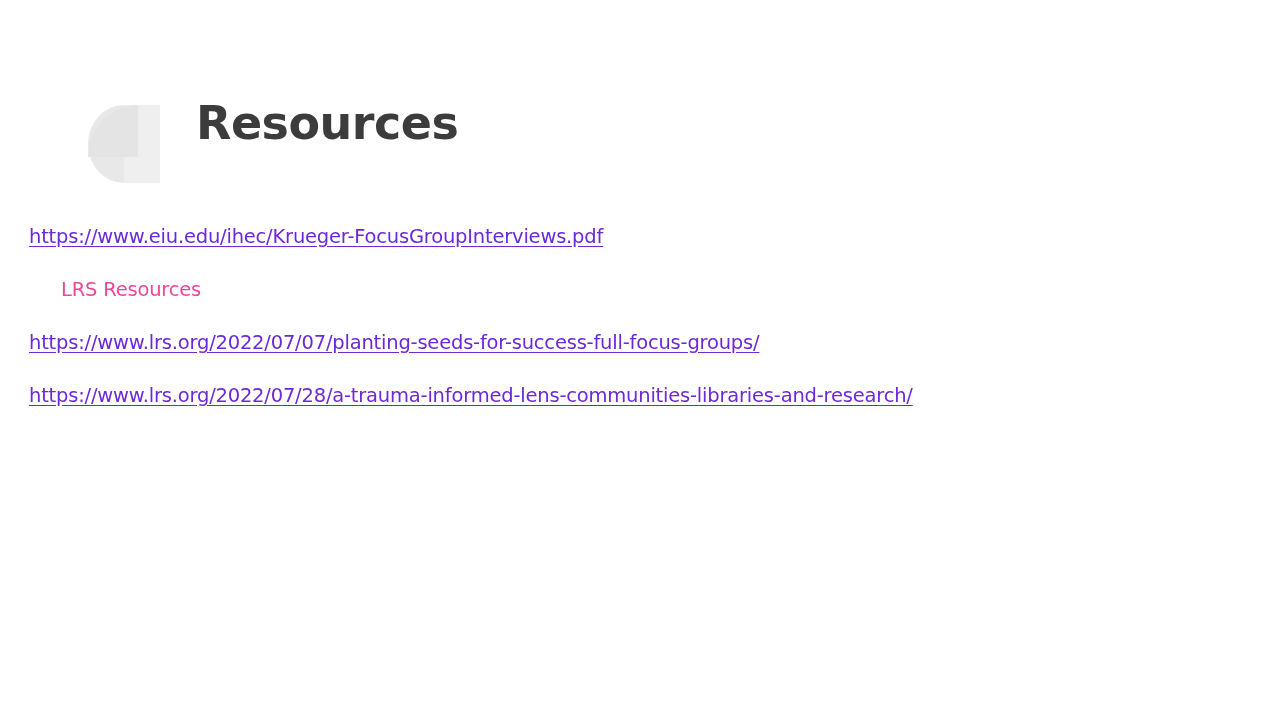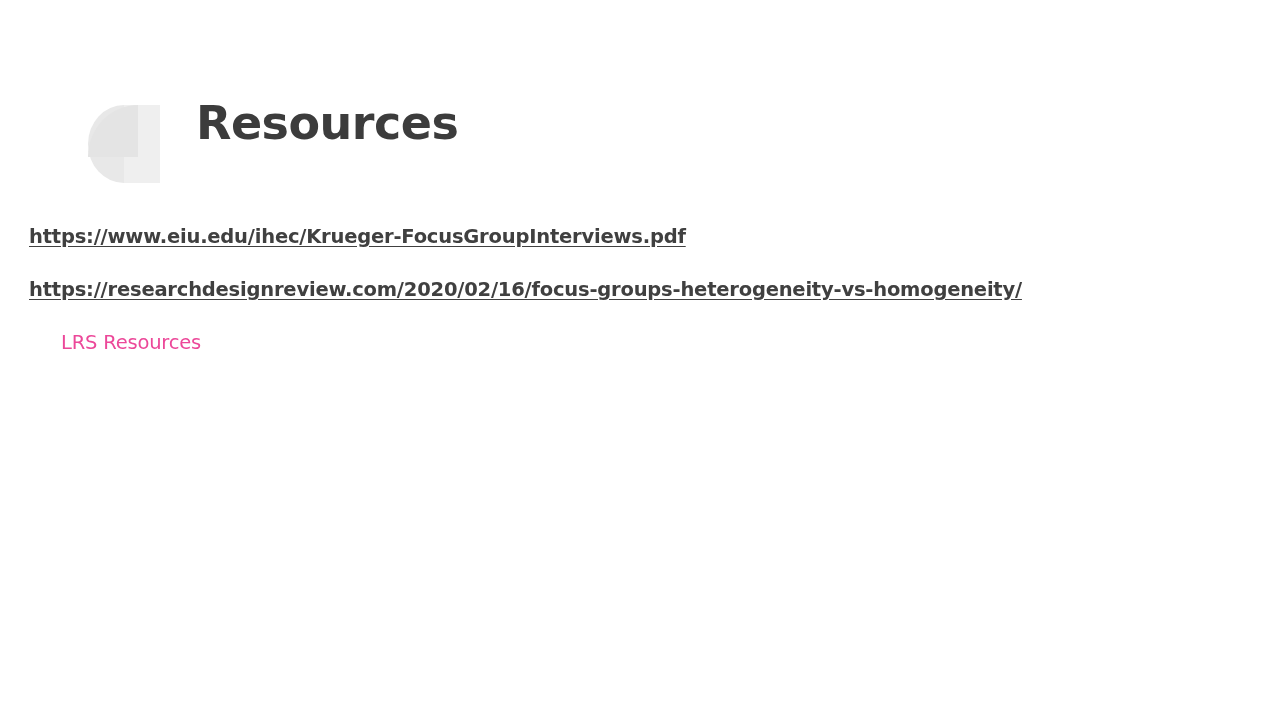--- a/index.html
+++ b/index.html
@@ -73,24 +73,23 @@
   }
   .line {
     font-family: "DejaVu Sans", sans-serif;
     font-size: 19.5px;
     line-height: 53px;
     color: #3c3c3c;
     white-space: nowrap;
     letter-spacing: -0.2px;
   }
   .line a {
-    color: #404040;
+    color: #6d28d9;
     text-decoration: underline;
     text-underline-offset: 3px;
-    font-weight: bold;
   }
   .line.plain {
     color: #ec4899;
     margin-left: 32px;
   }
 </style>
 </head>
 <body>
 
 <div class="slide">
@@ -100,19 +99,22 @@
     <div class="wedge-b"></div>
     <div class="wedge-c"></div>
   </div>
 
   <div class="title">Resources</div>
 
   <div class="body-block">
     <div class="line">
       <a href="#">https://www.eiu.edu/ihec/Krueger-FocusGroupInterviews.pdf</a>
     </div>
+    <div class="line plain">LRS Resources</div>
     <div class="line">
-      <a href="#">https://researchdesignreview.com/2020/02/16/focus-groups-heterogeneity-vs-homogeneity/</a>
+      <a href="#">https://www.lrs.org/2022/07/07/planting-seeds-for-success-full-focus-groups/</a>
     </div>
-    <div class="line plain">LRS Resources</div>
+    <div class="line">
+      <a href="#">https://www.lrs.org/2022/07/28/a-trauma-informed-lens-communities-libraries-and-research/</a>
+    </div>
   </div>
 
 </div>
 
 </body></html>

